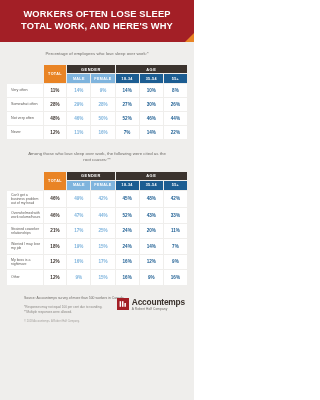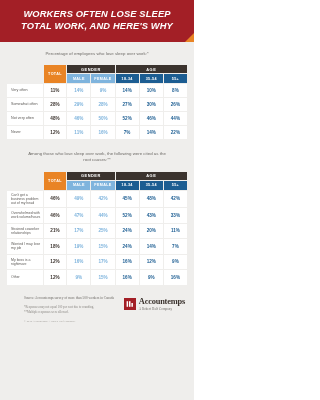--- a/index.html
+++ b/index.html
@@ -23,21 +23,20 @@
     background: #a31f26;
     padding: 9px 8px 10px 8px;
   }
   .header-title {
     color: #ffffff;
     font-size: 9.3px;
     line-height: 11.5px;
     font-weight: bold;
     text-align: center;
     letter-spacing: 0.15px;
-    font-style: italic;
   }
   .header-corner {
     position: absolute;
     right: 0; bottom: 0;
     width: 0; height: 0;
     border-left: 9px solid transparent;
     border-bottom: 9px solid #e98425;
   }
 
   
@@ -121,21 +120,20 @@
   td.v-gender { color: #7fb4dd; }
   td.v-age    { color: #1c5d92; }
 
   .t2 td.v { height: 14.5px; }
   .t2 td.rl { font-size: 3.5px; line-height: 4.2px; }
 
   
   .footer {
     position: relative;
     padding: 10px 8px 0 24px;
-    font-family: Liberation Serif, serif;
   }
   .src {
     color: #6f6c68;
     font-size: 3.4px;
     line-height: 4.6px;
   }
   .notes {
     color: #8a8783;
     font-size: 3.1px;
     line-height: 4.3px;

